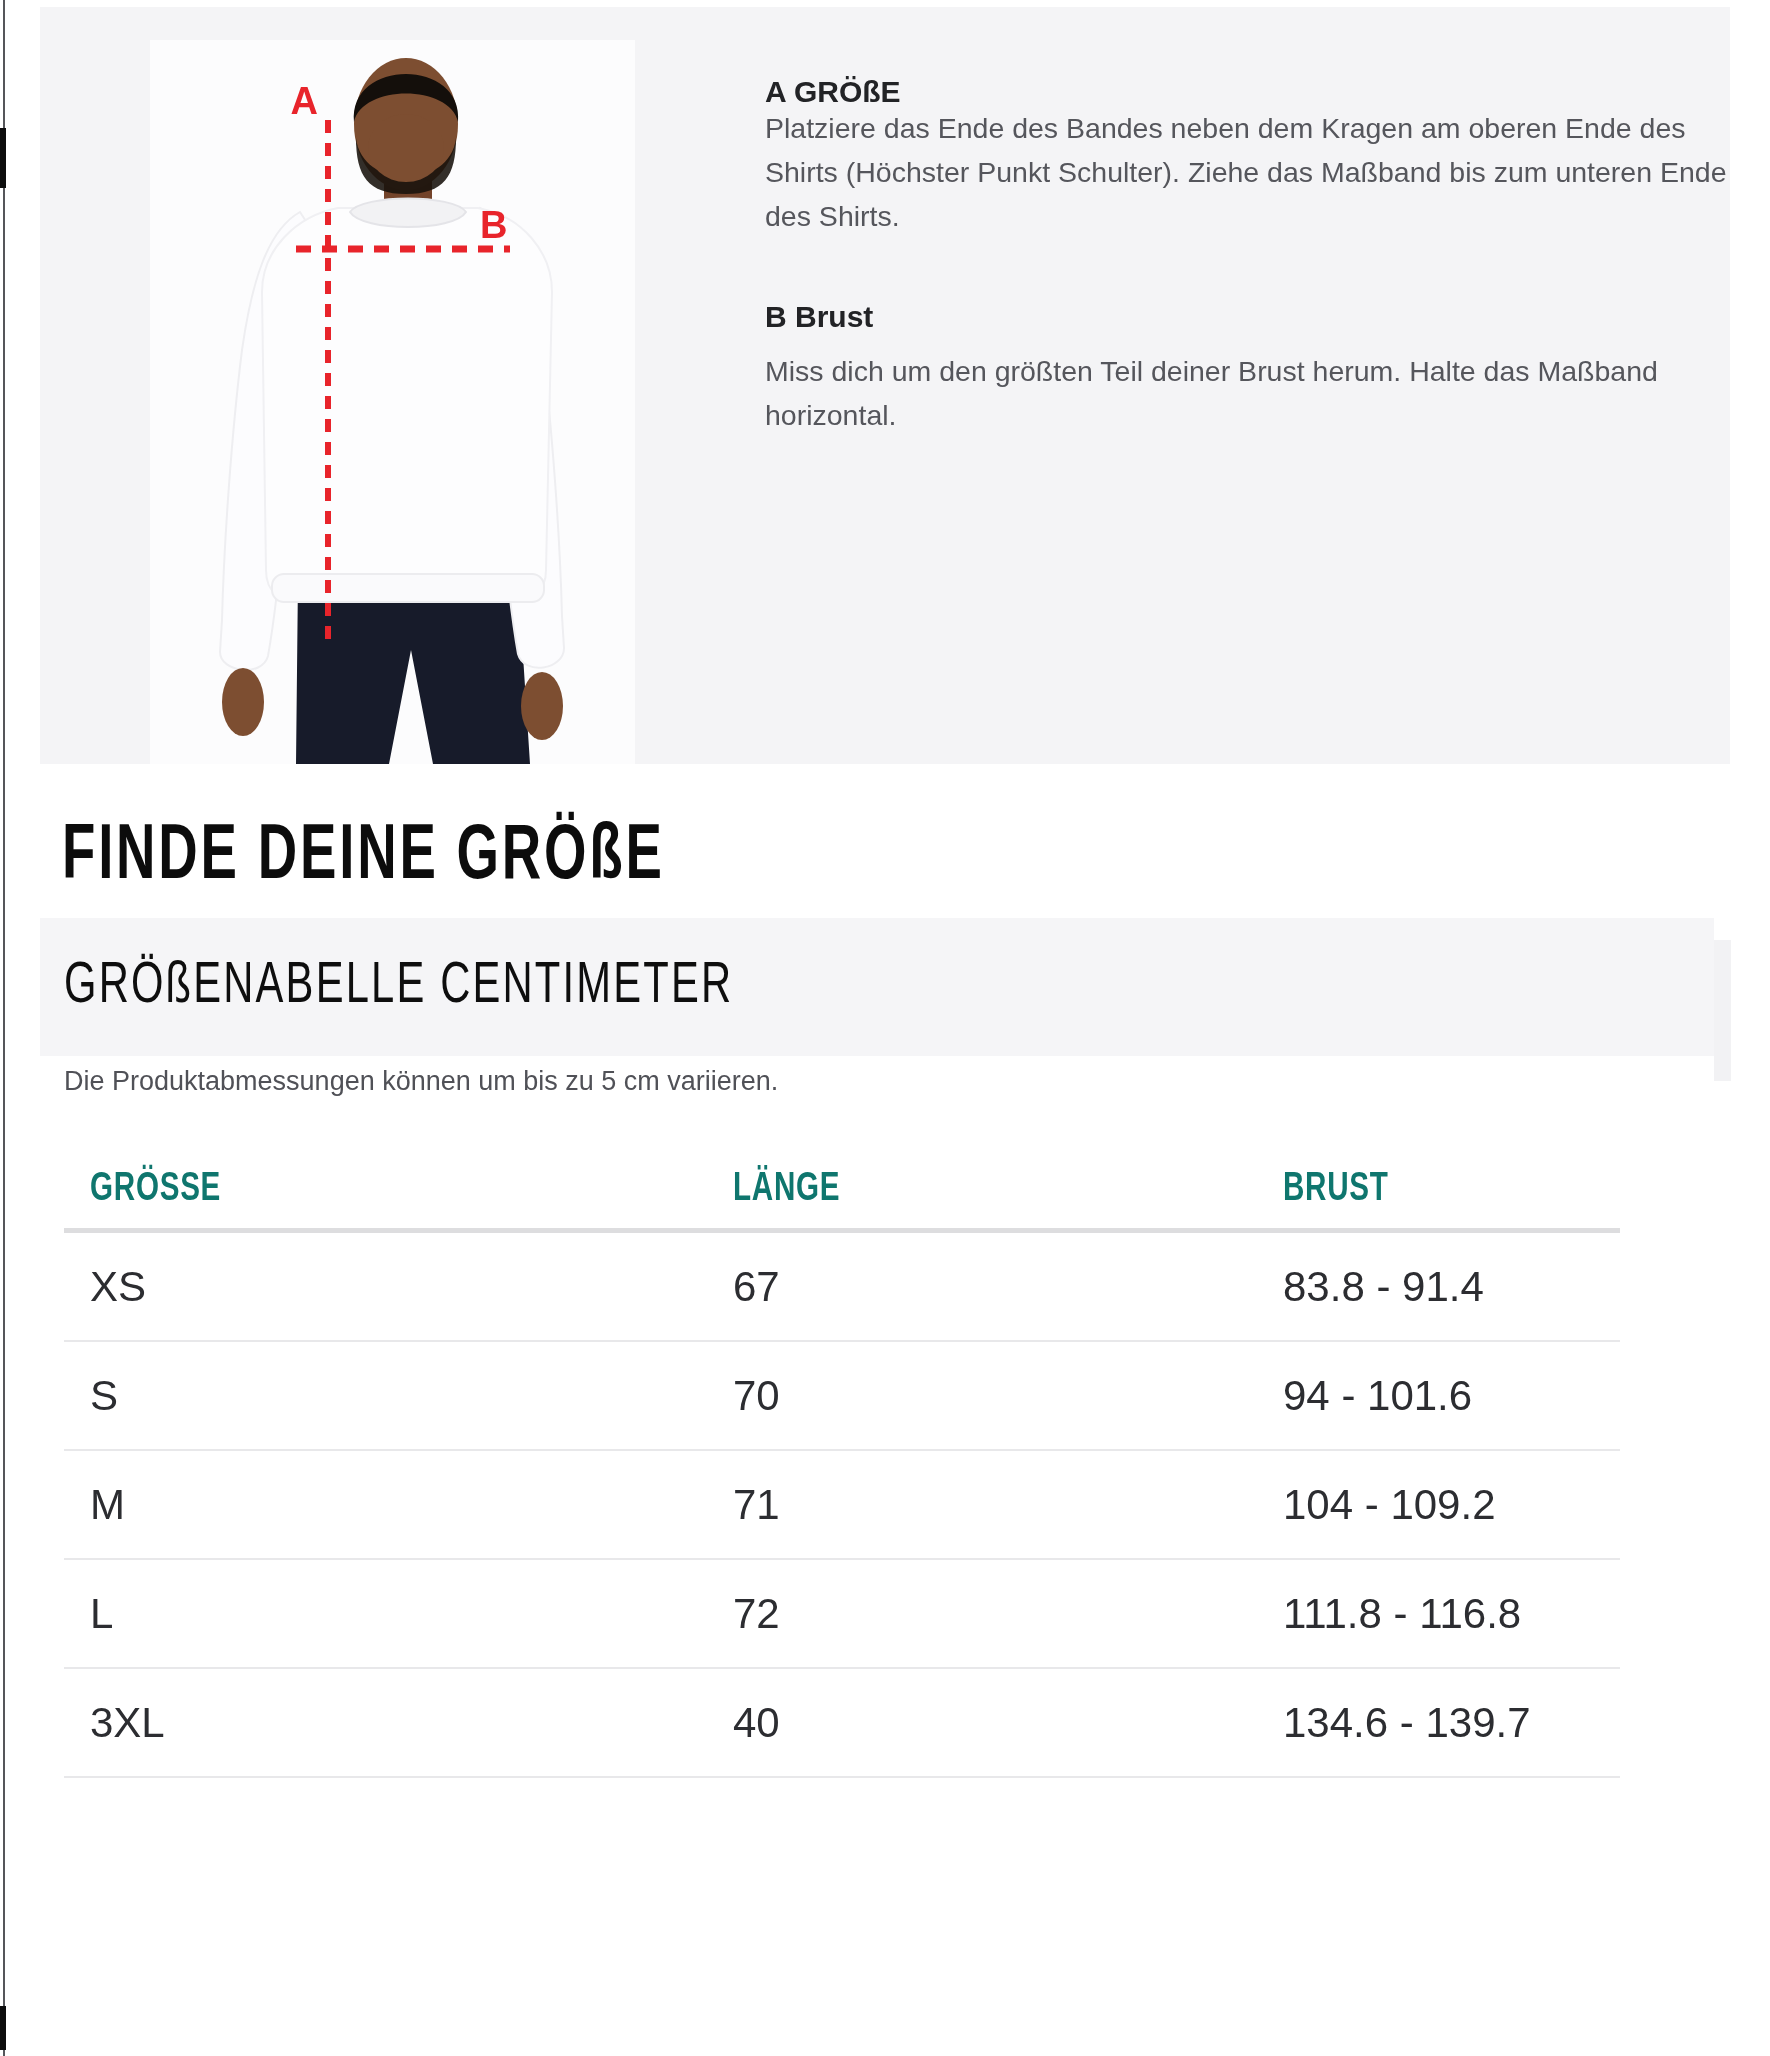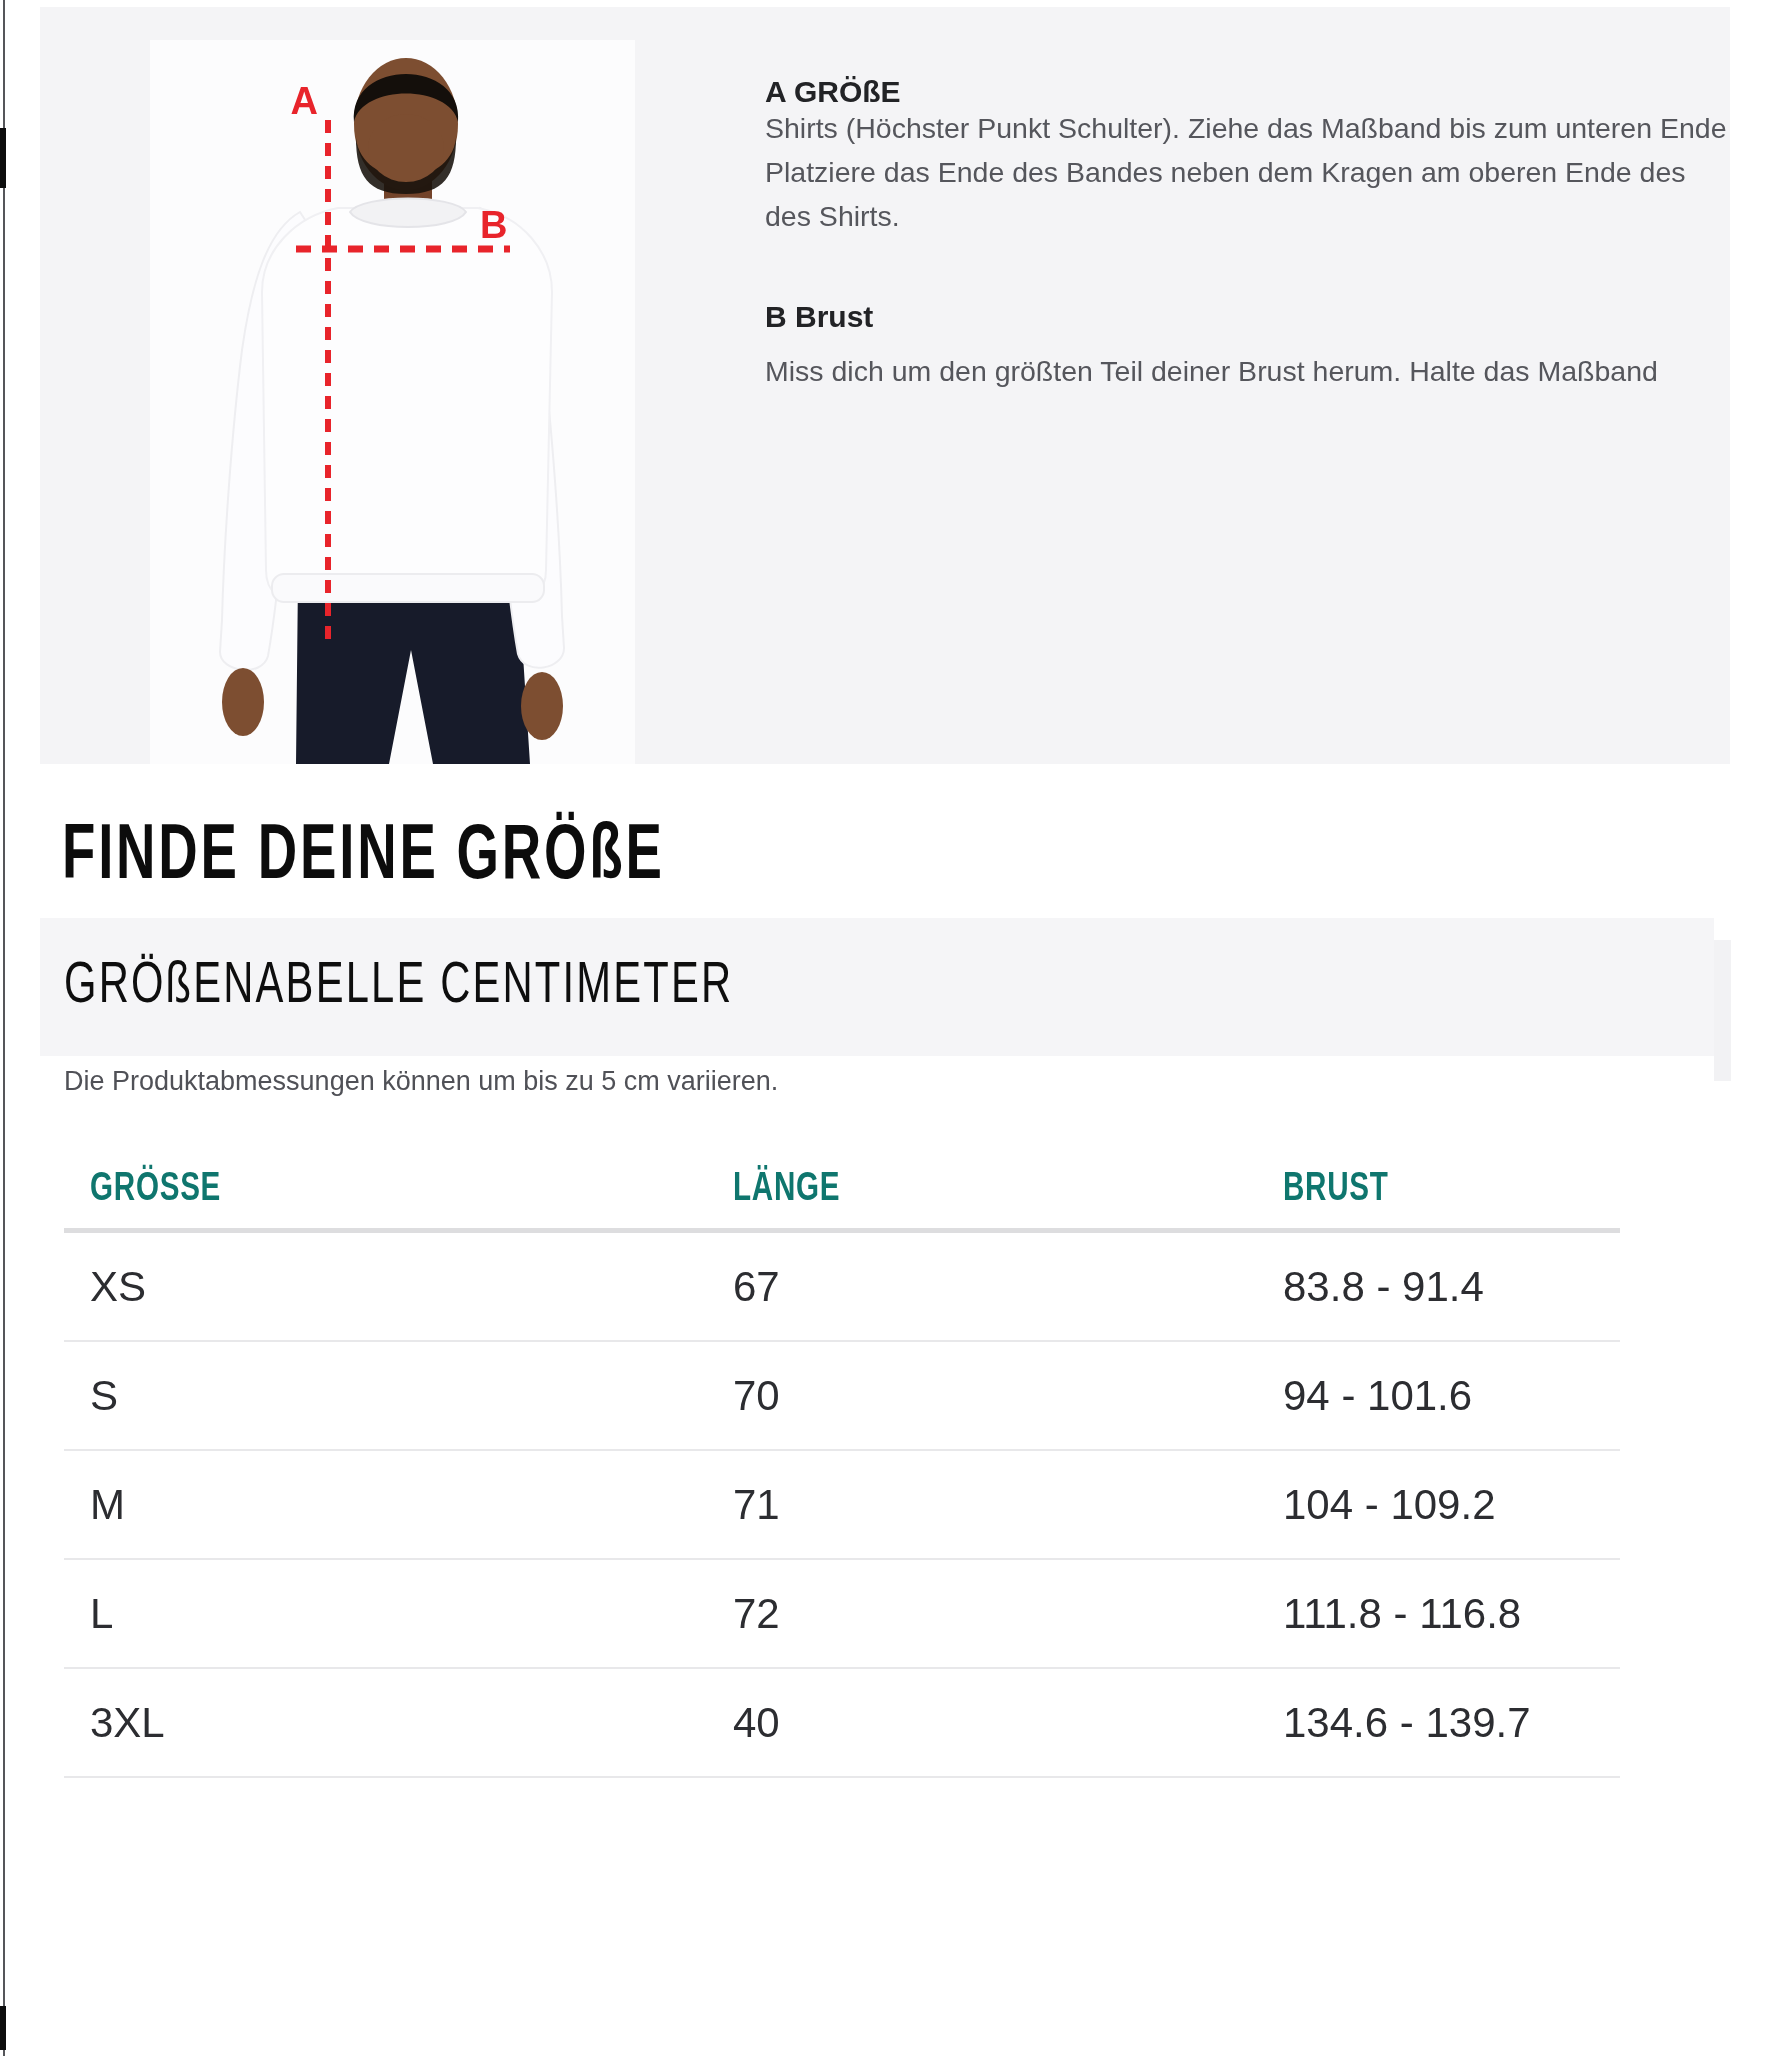--- a/index.html
+++ b/index.html
@@ -84,27 +84,28 @@
         <line x1="178" y1="80" x2="178" y2="604" stroke="#e8242b" stroke-width="6" stroke-dasharray="13 10"></line>
         <text x="330" y="198" font-family="Liberation Sans, sans-serif" font-size="38" font-weight="bold" fill="#e8242b">B</text>
         <line x1="146" y1="209" x2="360" y2="209" stroke="#e8242b" stroke-width="7" stroke-dasharray="15 11"></line>
       </g>
     </svg>
   </div>
 
   <div class="guide-copy">
     <div class="g-head gh-a">A GRÖßE</div>
     <div class="g-para gp-a">
+      <div>Platziere das Ende des Bandes neben dem Kragen am oberen Ende des</div>
       <div>Shirts (Höchster Punkt Schulter). Ziehe das Maßband bis zum unteren Ende</div>
-      <div>Platziere das Ende des Bandes neben dem Kragen am oberen Ende des</div>
       <div>des Shirts.</div>
     </div>
     <div class="g-head gh-b">B Brust</div>
     <div class="g-para gp-b">
       <div>Miss dich um den größten Teil deiner Brust herum. Halte das Maßband</div>
+      <div>horizontal.</div>
     </div>
   </div>
 </div>
 
 <h1 class="page-title" style="margin:0;"><span class="cond">FINDE DEINE GRÖßE</span></h1>
 
 <div class="band">
   <div class="band-title"><span class="cond">GRÖßENABELLE CENTIMETER</span></div>
 </div>
 <div class="band-tab"></div>

